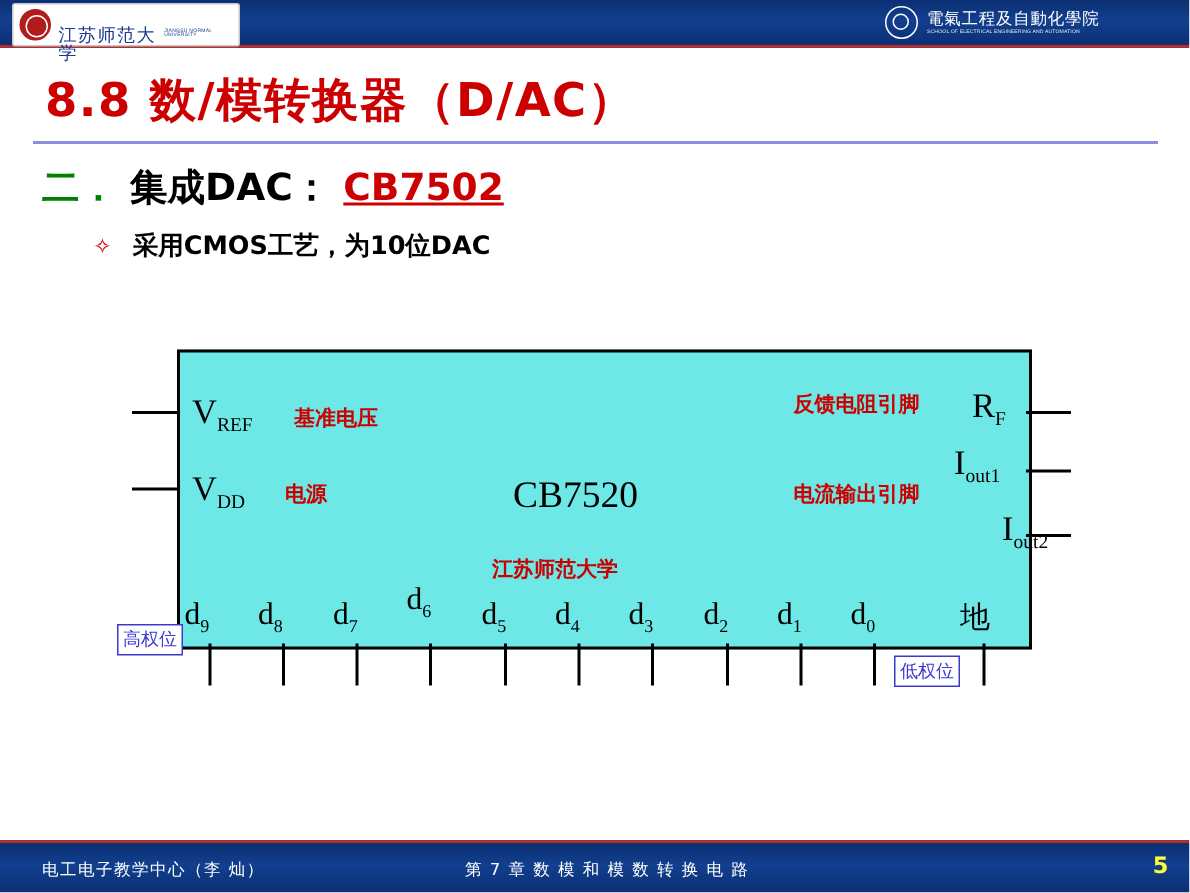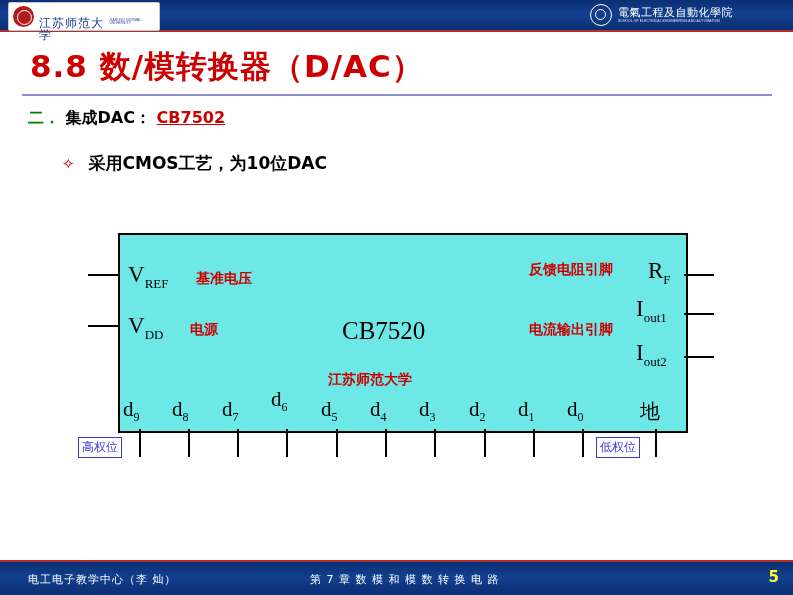--- a/index.html
+++ b/index.html
@@ -59,21 +59,21 @@
     font-size:31px;font-weight:bold;color:#cc0000;
     letter-spacing:1px;
   }
   .title-rule{
     position:absolute;left:22px;top:94px;width:750px;height:2px;background:#8d8ddb;
   }
 
   
   .lvl1{
     position:absolute;left:28px;top:108px;
-    font-family:"DejaVu Sans",sans-serif;font-size:16px;font-weight:bold;
+    font-family:"DejaVu Sans",sans-serif;font-size:25px;font-weight:bold;
     color:#008000;white-space:nowrap;
   }
   .lvl1 .black{color:#000000;}
   .lvl1 .red-underline{color:#cc0000;text-decoration:underline;}
   .lvl2{
     position:absolute;left:62px;top:152px;
     font-family:"DejaVu Sans",sans-serif;font-size:17px;font-weight:bold;color:#000000;
     white-space:nowrap;
   }
   .lvl2 .diamond{color:#cc0000;font-size:15px;margin-right:8px;}
@@ -185,38 +185,38 @@
   <div class="lbl bigsym" style="left:128px;top:313px;">V<sub>DD</sub></div>
   <div class="lbl redlbl" style="left:190px;top:321px;">电源</div>
 
   <div class="lbl" style="left:342px;top:317px;font-family:'Liberation Serif',serif;font-size:25px;color:#000;">CB7520</div>
 
   <div class="lbl redlbl" style="left:529px;top:261px;">反馈电阻引脚</div>
   <div class="lbl bigsym" style="left:648px;top:258px;">R<sub>F</sub></div>
 
   <div class="lbl bigsym" style="left:636px;top:296px;">I<sub>out1</sub></div>
   <div class="lbl redlbl" style="left:529px;top:321px;">电流输出引脚</div>
-  <div class="lbl bigsym" style="left:636px;top:340px;">I<sub>out2</sub></div>
+  <div class="lbl bigsym" style="left:668px;top:340px;">I<sub>out2</sub></div>
 
   <div class="lbl redlbl" style="left:328px;top:371px;">江苏师范大学</div>
 
   <div class="lbl dlbl" style="left:123px;top:397px;">d<sub>9</sub></div>
   <div class="lbl dlbl" style="left:172px;top:397px;">d<sub>8</sub></div>
   <div class="lbl dlbl" style="left:222px;top:397px;">d<sub>7</sub></div>
   <div class="lbl dlbl" style="left:271px;top:387px;">d<sub>6</sub></div>
   <div class="lbl dlbl" style="left:321px;top:397px;">d<sub>5</sub></div>
   <div class="lbl dlbl" style="left:370px;top:397px;">d<sub>4</sub></div>
   <div class="lbl dlbl" style="left:419px;top:397px;">d<sub>3</sub></div>
   <div class="lbl dlbl" style="left:469px;top:397px;">d<sub>2</sub></div>
   <div class="lbl dlbl" style="left:518px;top:397px;">d<sub>1</sub></div>
   <div class="lbl dlbl" style="left:567px;top:397px;">d<sub>0</sub></div>
 
   <div class="lbl ground" style="left:640px;top:398px;">地</div>
 
-  <div class="weight-box" style="left:78px;top:437px;">高权位</div>
+  <div class="weight-box" style="left:78px;top:416px;">高权位</div>
   <div class="weight-box" style="left:596px;top:437px;">低权位</div>
 
 </div>
 
 <div class="footer-rule"></div>
 <div class="footer"></div>
 <div class="footer-left">电工电子教学中心（李 灿）</div>
 <div class="footer-center">第 7 章  数 模 和 模 数 转 换 电 路</div>
 <div class="footer-page">5</div>
 

